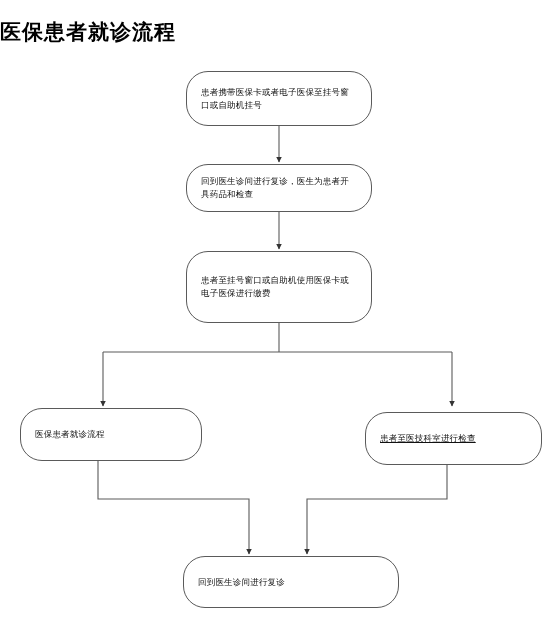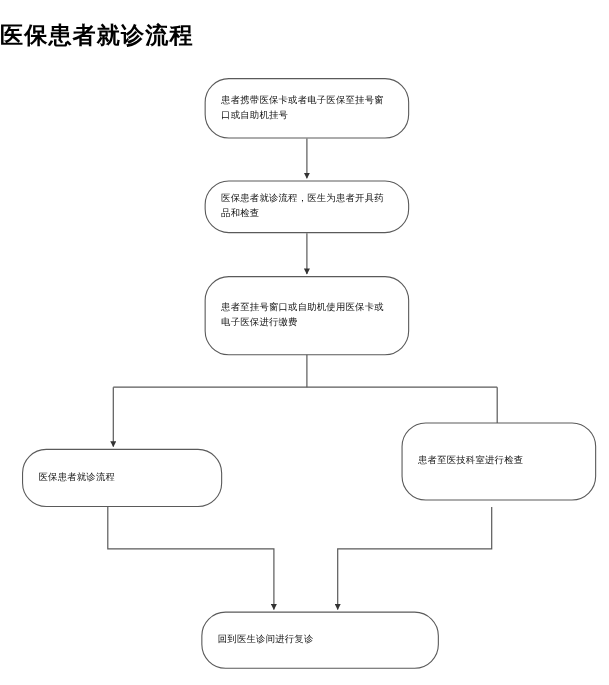--- a/index.html
+++ b/index.html
@@ -58,21 +58,21 @@
     top: 0;
     width: 554px;
     height: 623px;
     pointer-events: none;
   }
   
   #node-register   { left: 186px; top: 71px;  width: 186px; height: 55px; }
   #node-consult    { left: 186px; top: 164px; width: 186px; height: 48px; }
   #node-payment    { left: 186px; top: 251px; width: 186px; height: 72px; }
   #node-pharmacy   { left: 20px;  top: 408px; width: 182px; height: 53px; }
-  #node-exam       { left: 365px; top: 384px; width: 177px; height: 71px; }
+  #node-exam       { left: 365px; top: 412px; width: 177px; height: 53px; text-decoration: underline; }
   #node-revisit    { left: 183px; top: 556px; width: 216px; height: 52px; }
 </style>
 </head>
 <body>
 
 <div id="canvas">
 
   <div id="flow-title">医保患者就诊流程</div>
 
   <svg id="edges" viewBox="0 0 554 623" width="554" height="623" xmlns="http://www.w3.org/2000/svg">
@@ -98,21 +98,21 @@
 
       <path d="M 447 461 L 447 499 L 307 499 L 307 554" marker-end="url(#arrow)"></path>
     </g>
   </svg>
 
   <div class="node" id="node-register">
     <span>患者携带医保卡或者电子医保至挂号窗口或自助机挂号</span>
   </div>
 
   <div class="node" id="node-consult">
-    <span>医保患者就诊流程，医生为患者开具药品和检查</span>
+    <span>回到医生诊间进行复诊，医生为患者开具药品和检查</span>
   </div>
 
   <div class="node" id="node-payment">
     <span>患者至挂号窗口或自助机使用医保卡或电子医保进行缴费</span>
   </div>
 
   <div class="node" id="node-pharmacy">
     <span>医保患者就诊流程</span>
   </div>
 

